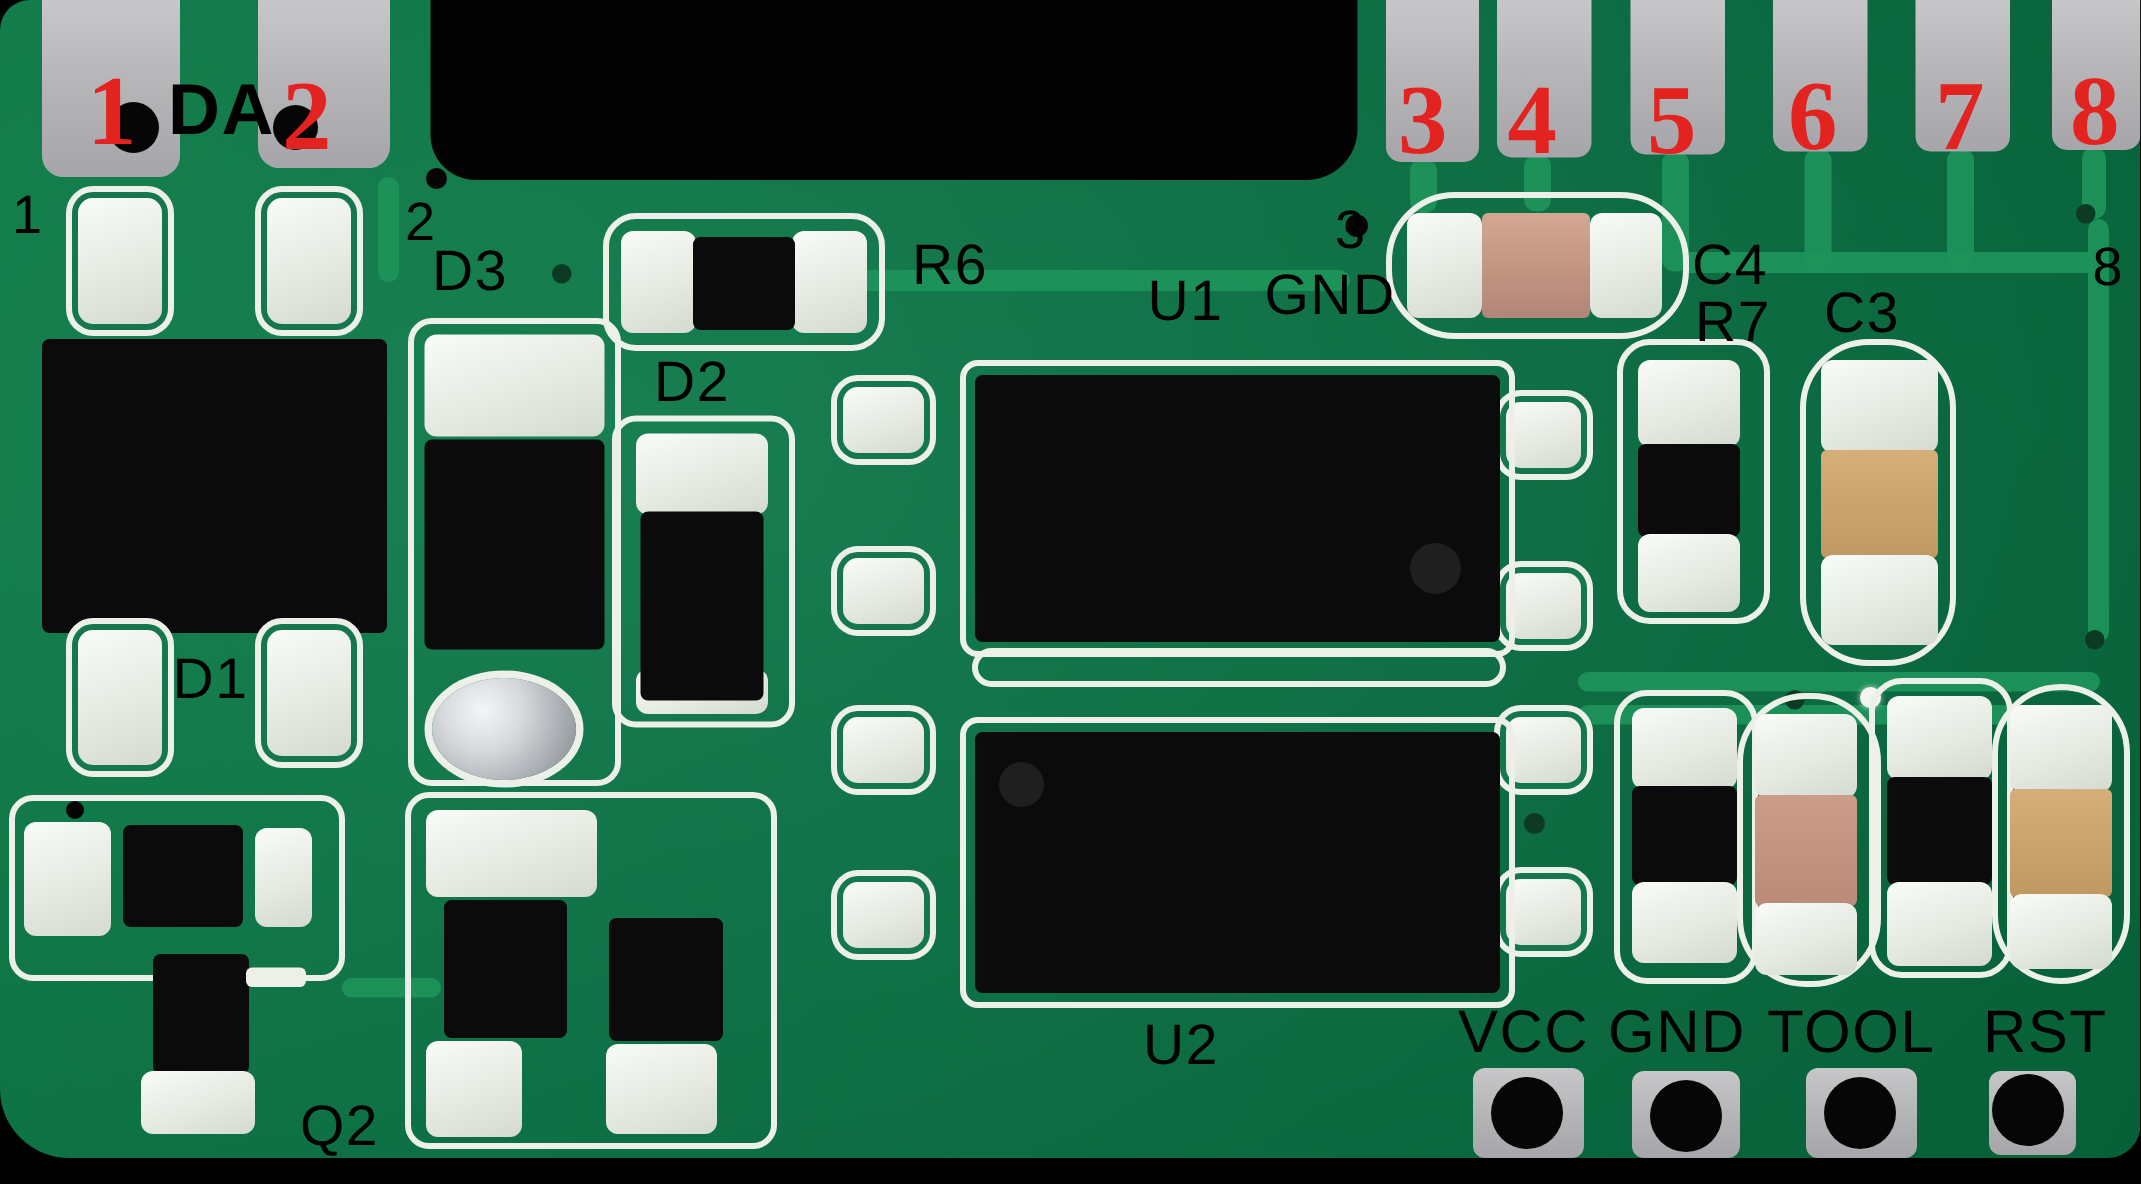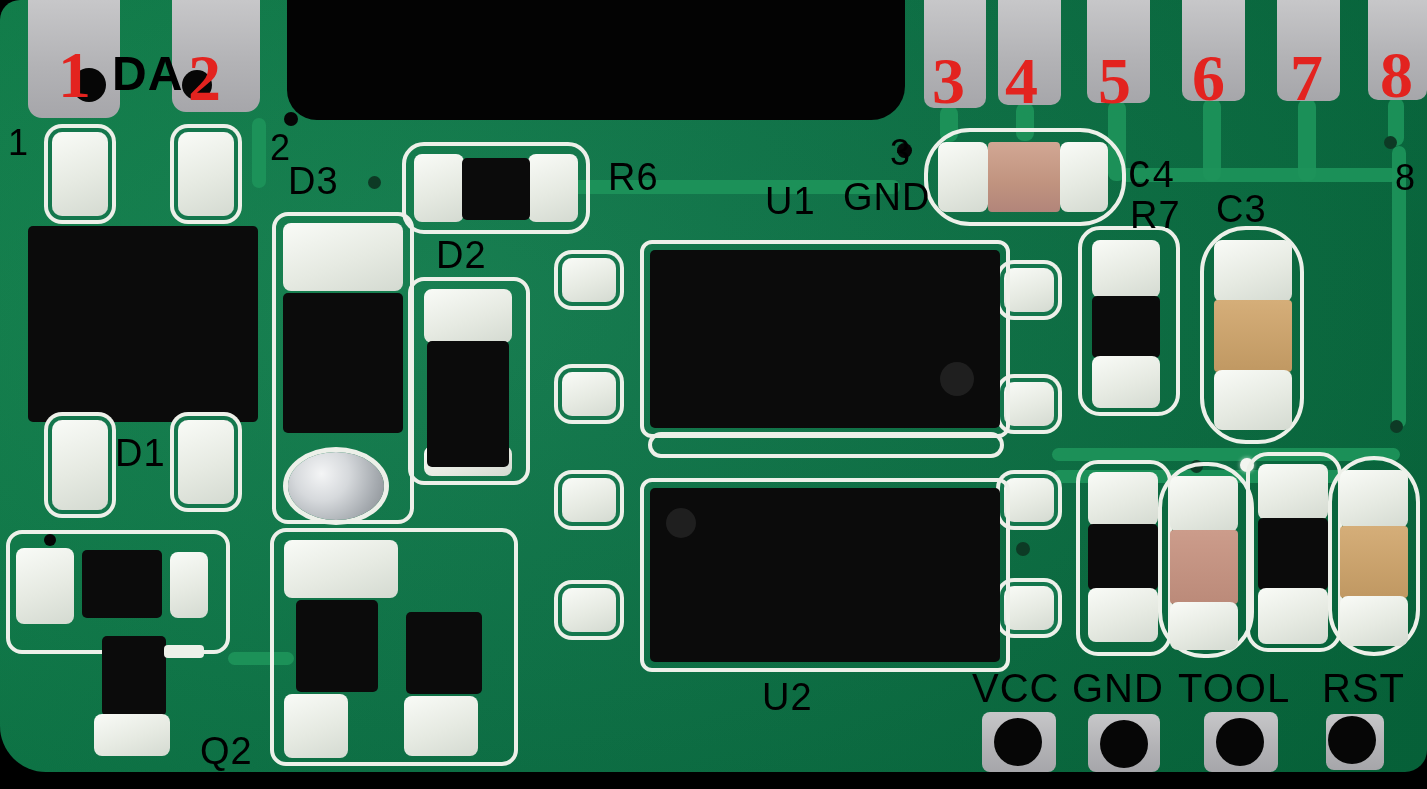--- a/index.html
+++ b/index.html
@@ -215,21 +215,21 @@
   <span class="label label-small" style="left:270px; top:130px;">2</span>
   <span class="label label-small" style="left:890px; top:135px;">3</span>
   <span class="label label-small" style="left:1395px;top:160px;">8</span>
 
   <span class="label label-da" style="left:112px; top:50px;">DA</span>
   <span class="label" style="left:288px;  top:162px;">D3</span>
   <span class="label" style="left:608px;  top:158px;">R6</span>
   <span class="label" style="left:436px;  top:236px;">D2</span>
   <span class="label" style="left:765px;  top:182px;">U1</span>
   <span class="label" style="left:843px;  top:178px;">GND</span>
-  <span class="label" style="left:1128px; top:158px;font-family:Liberation Mono, monospace;">C4</span>
+  <span class="label" style="left:1128px; top:158px;">C4</span>
   <span class="label" style="left:1130px; top:196px;">R7</span>
   <span class="label" style="left:1216px; top:190px;">C3</span>
   <span class="label" style="left:115px;  top:434px;">D1</span>
   <span class="label" style="left:762px;  top:678px;">U2</span>
   <span class="label" style="left:200px;  top:732px;">Q2</span>
 
   <span class="label label-prog" style="left:972px;  top:668px;">VCC</span>
   <span class="label label-prog" style="left:1072px; top:668px;">GND</span>
   <span class="label label-prog" style="left:1178px; top:668px;">TOOL</span>
   <span class="label label-prog" style="left:1322px; top:668px;">RST</span>

